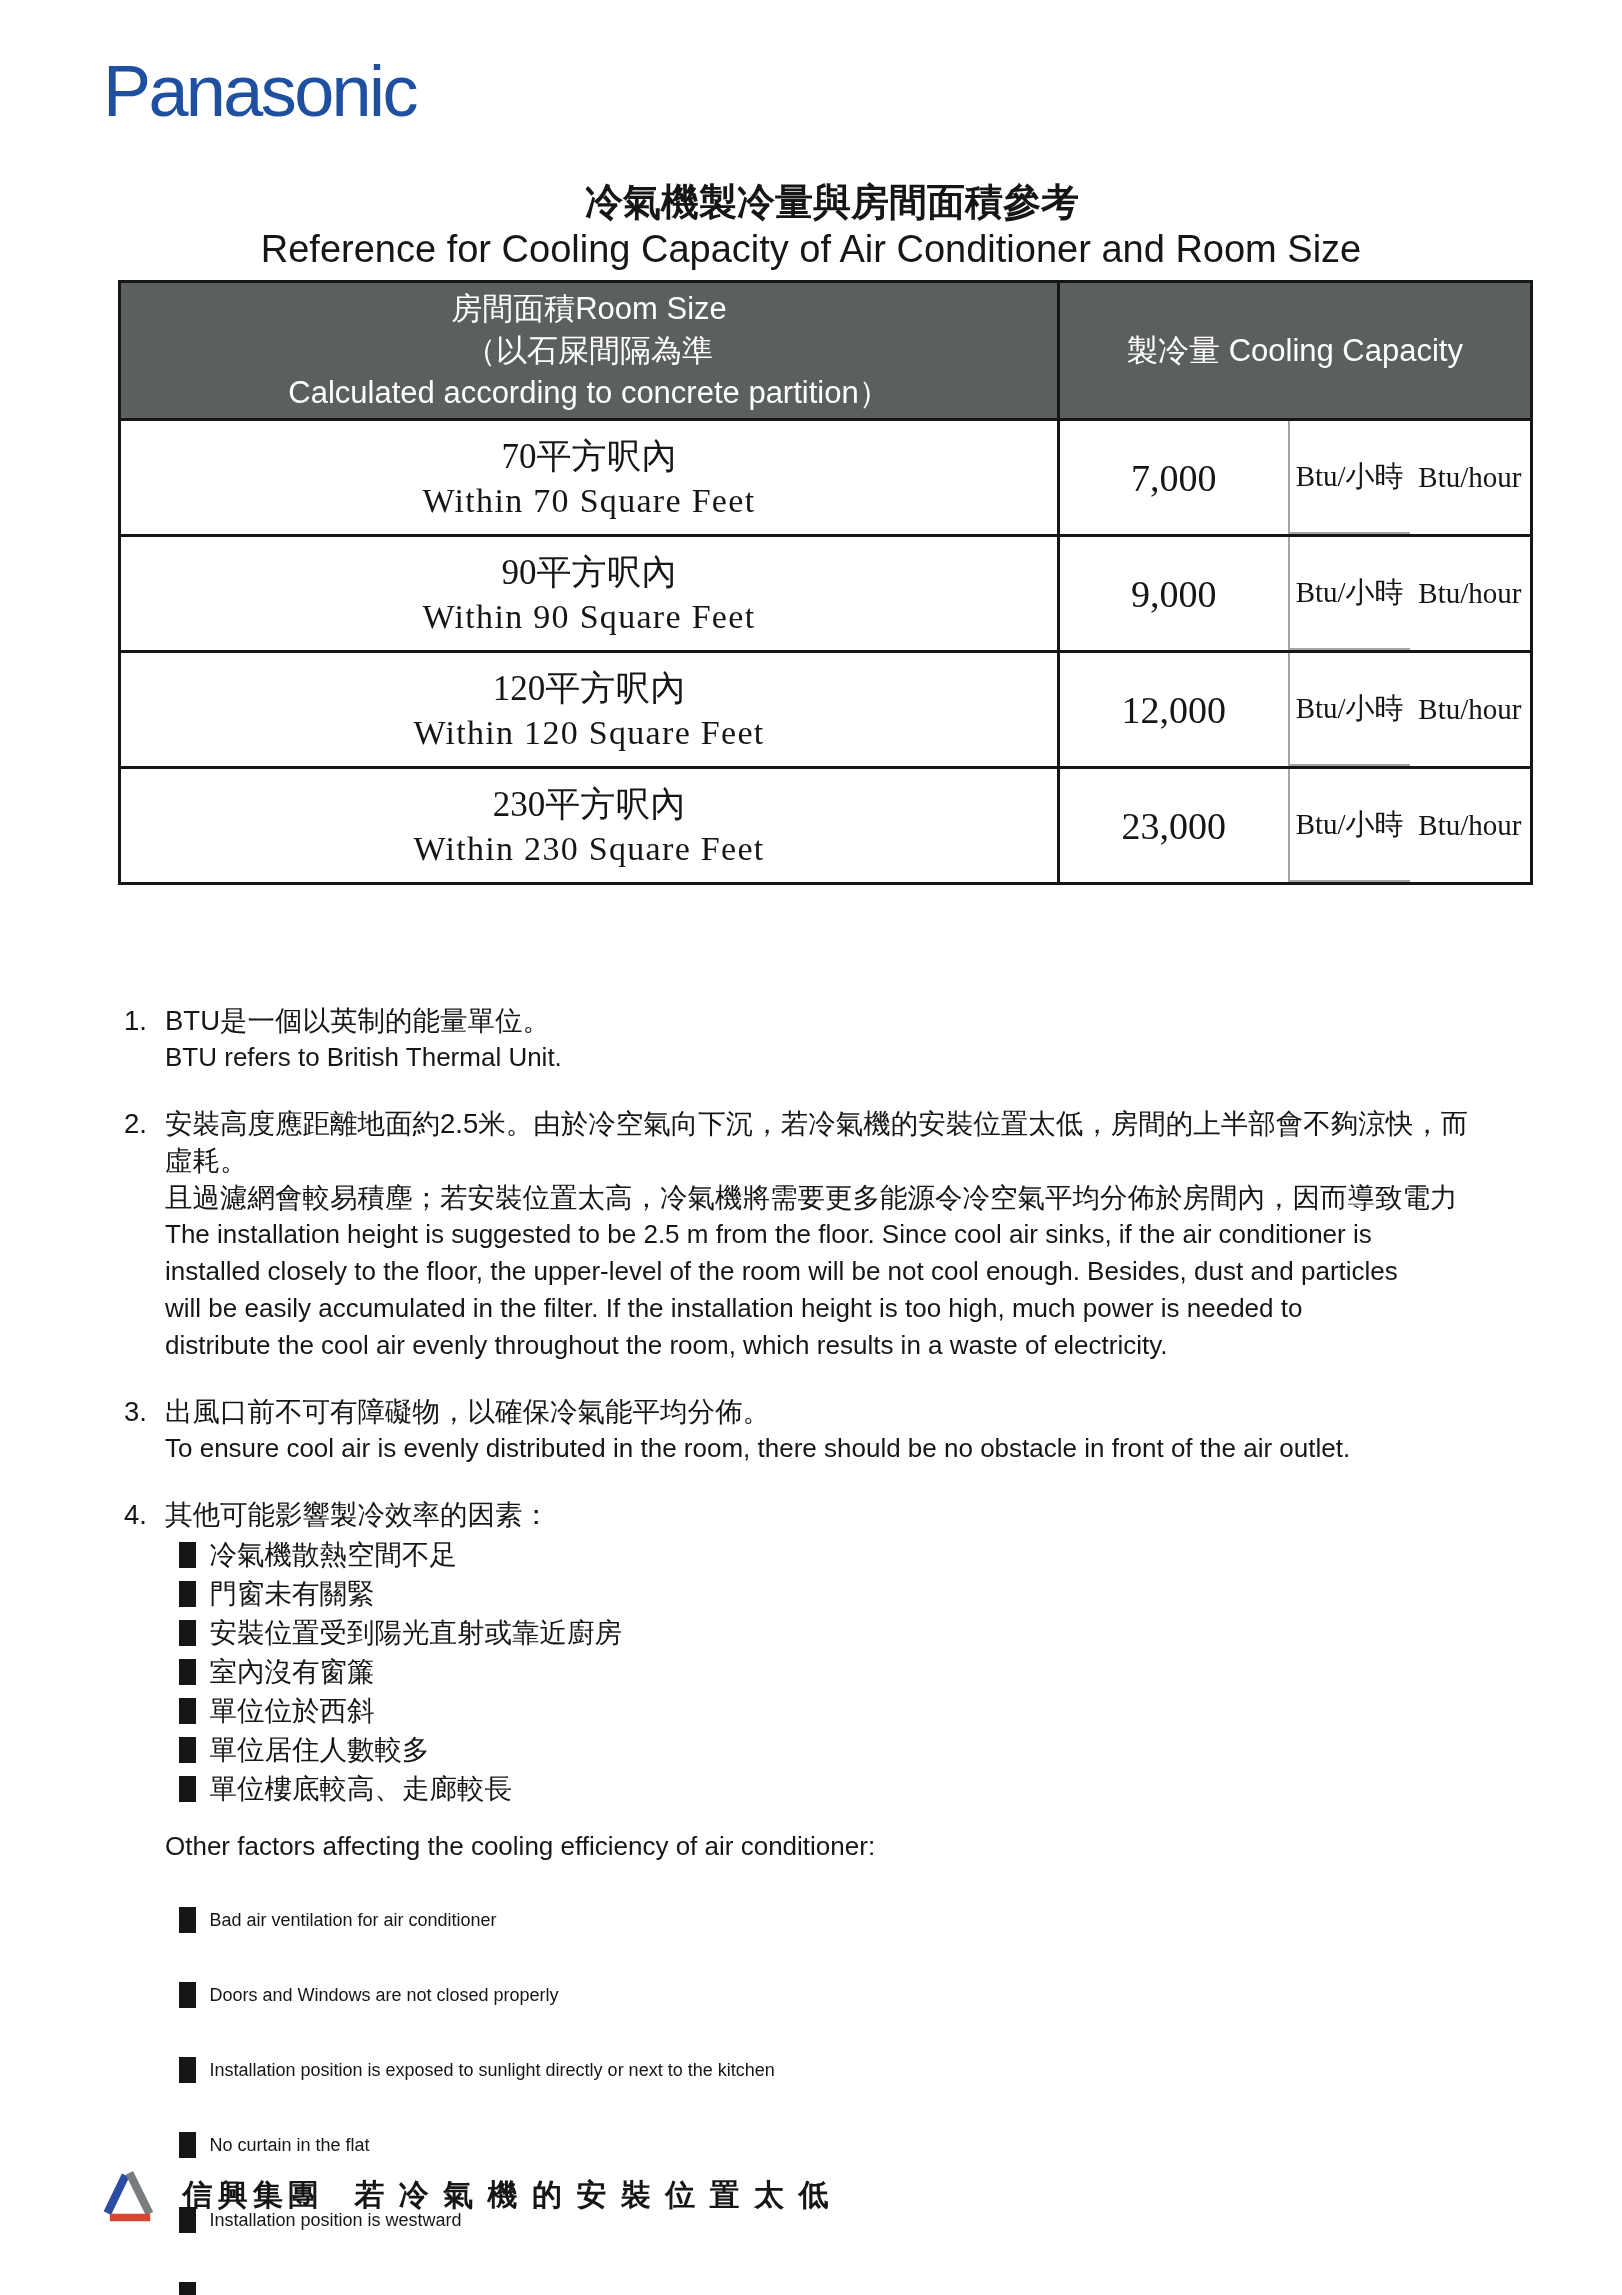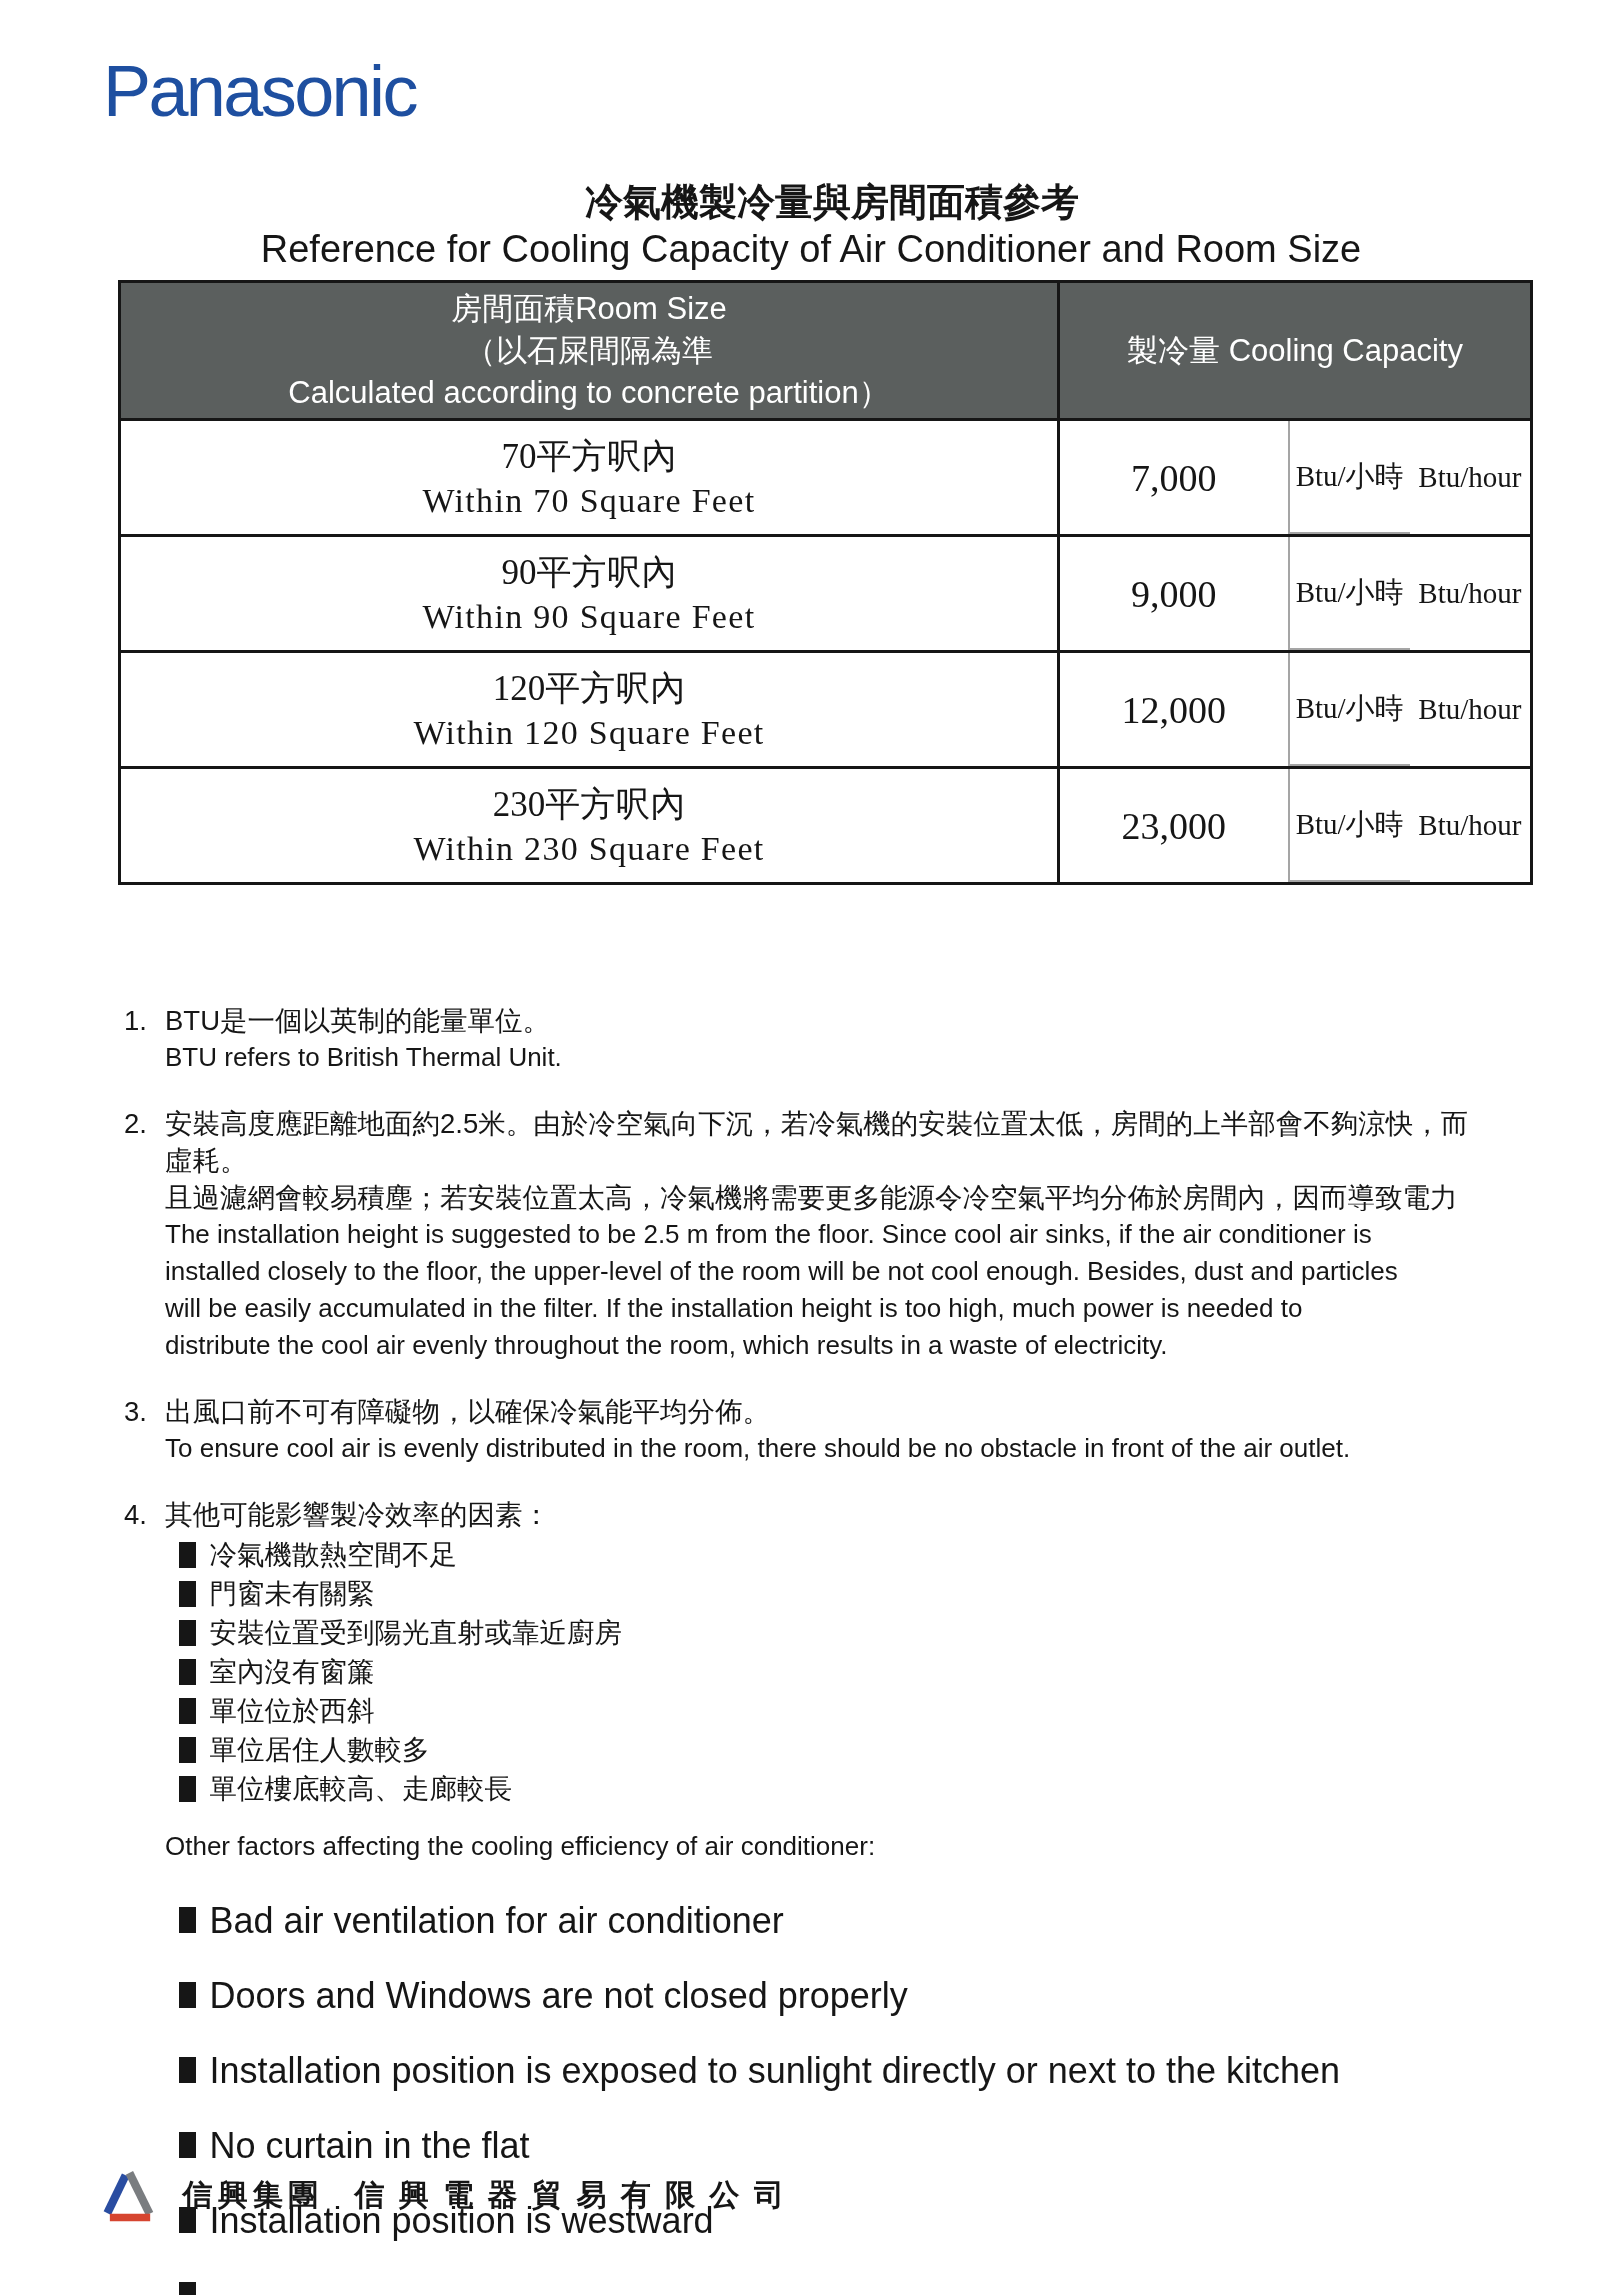--- a/index.html
+++ b/index.html
@@ -43,21 +43,21 @@
   
   .notes{position:absolute;left:124px;top:1002px;width:1423px;}
   .note{display:flex;margin-bottom:29px;}
   .note-num{width:41px;flex:none;font-size:27.5px;line-height:37px;}
   .note-body{flex:1;}
   .zh-line{font-size:27.5px;line-height:37px;}
   .en-line{font-size:26px;line-height:37px;}
   .bullet-list{list-style:none;margin:2px 0 0 14.4px;padding:0;}
   .bullet-list li{display:flex;align-items:center;line-height:39px;height:39px;}
   .zh-bullets li{font-size:27.5px;}
-  .en-bullets li{font-size:36px;margin-top:36px;}
+  .en-bullets li{font-size:18px;margin-top:36px;}
   .sq{display:inline-block;width:17px;height:26px;background:#161616;margin-right:13px;flex:none;}
   .en-intro{margin-top:19.6px;}
 
   
   .footer{position:absolute;left:96px;top:2164px;display:flex;align-items:center;}
   .footer-logo{width:63px;height:63px;flex:none;}
   .footer-text{margin-left:23.6px;font-size:30px;font-weight:bold;letter-spacing:5.2px;white-space:nowrap;}
   .company{margin-left:31px;letter-spacing:14.4px;}
 </style>
 </head>
@@ -244,18 +244,18 @@
 
   </div>
 
   <div class="footer">
     <svg class="footer-logo" viewBox="0 0 100 100">
       <path d="M47 18 L18 78" stroke="#2a4da1" stroke-width="13" fill="none"></path>
       <path d="M53 14 L85 79" stroke="#7a7d80" stroke-width="13" fill="none"></path>
       <path d="M22 85 L86 85" stroke="#d64530" stroke-width="12" fill="none"></path>
     </svg>
     <div class="footer-text">
-      <span>信興集團</span><span class="company">信興電器貿易有限公司</span>
+      <span>信興集團</span><span class="company">若冷氣機的安裝位置太低</span>
     </div>
   </div>
 
 </div>
 
 
 </body></html>

